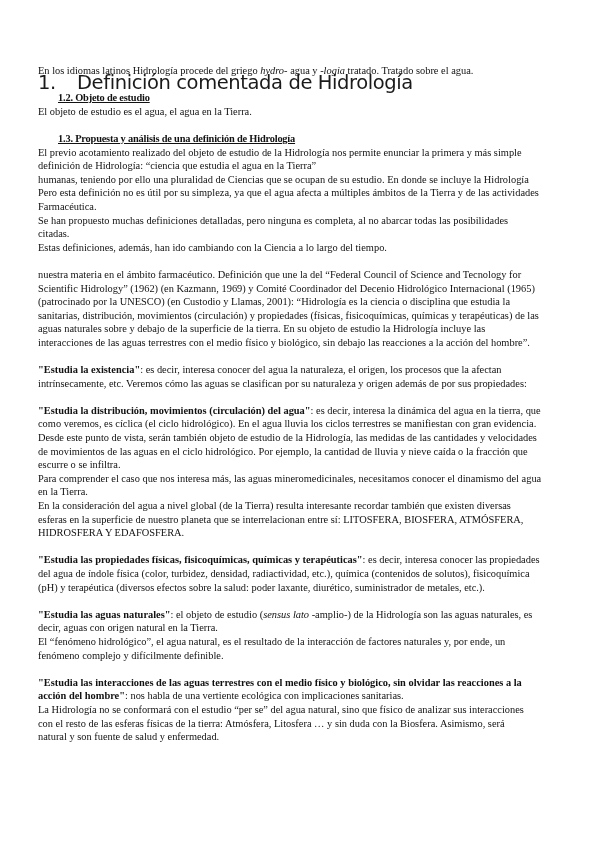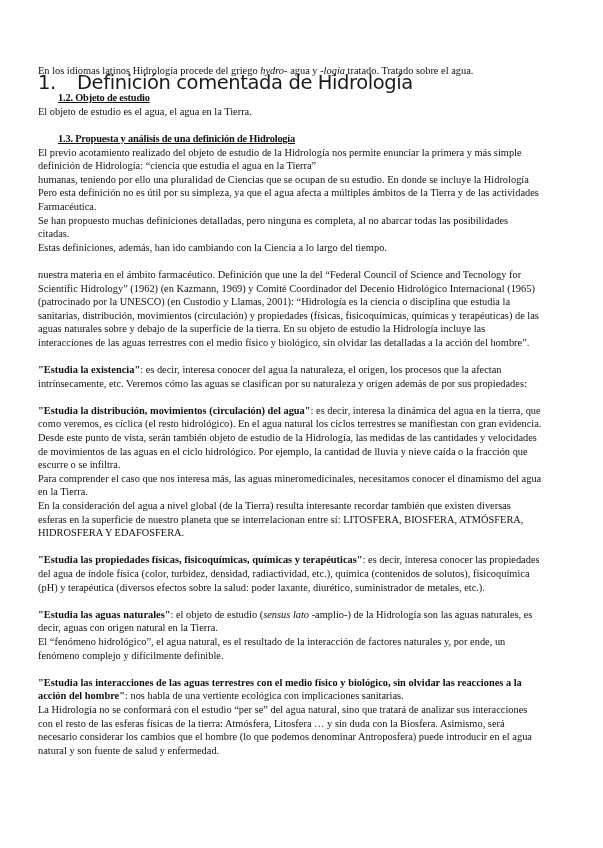--- a/index.html
+++ b/index.html
@@ -52,33 +52,33 @@
       <p class="nw">Estas definiciones, además, han ido cambiando con la Ciencia a lo largo del tiempo.</p>
     </div>
     <div class="gap"></div>
 
     <div>
       <p class="nw">nuestra materia en el ámbito farmacéutico. Definición que une la del “Federal Council of Science and Tecnology for</p>
       <p class="nw">Scientific Hidrology” (1962) (en Kazmann, 1969) y Comité Coordinador del Decenio Hidrológico Internacional (1965)</p>
       <p class="nw">(patrocinado por la UNESCO) (en Custodio y Llamas, 2001): “Hidrología es la ciencia o disciplina que estudia la</p>
       <p class="nw">sanitarias, distribución, movimientos (circulación) y propiedades (físicas, fisicoquímicas, químicas y terapéuticas) de las</p>
       <p class="nw">aguas naturales sobre y debajo de la superficie de la tierra. En su objeto de estudio la Hidrología incluye las</p>
-      <p class="nw">interacciones de las aguas terrestres con el medio físico y biológico, sin olvidar las detalladas a la acción del hombre”.</p>
+      <p class="nw">interacciones de las aguas terrestres con el medio físico y biológico, sin debajo las reacciones a la acción del hombre”.</p>
     </div>
     <div class="gap"></div>
 
     <div>
       <p class="nw"><span class="lead">"Estudia la existencia"</span><span>: es decir, interesa conocer del agua la naturaleza, el origen, los procesos que la afectan</span></p>
       <p class="nw">intrínsecamente, etc. Veremos cómo las aguas se clasifican por su naturaleza y origen además de por sus propiedades:</p>
     </div>
     <div class="gap"></div>
 
     <div>
       <p class="nw"><span class="lead">"Estudia la distribución, movimientos (circulación) del agua"</span><span>: es decir, interesa la dinámica del agua en la tierra, que</span></p>
-      <p class="nw">como veremos, es cíclica (el resto hidrológico). En el agua natural los ciclos terrestres se manifiestan con gran evidencia.</p>
+      <p class="nw">como veremos, es cíclica (el ciclo hidrológico). En el agua lluvia los ciclos terrestres se manifiestan con gran evidencia.</p>
       <p class="nw">Desde este punto de vista, serán también objeto de estudio de la Hidrología, las medidas de las cantidades y velocidades</p>
       <p class="nw">de movimientos de las aguas en el ciclo hidrológico. Por ejemplo, la cantidad de lluvia y nieve caída o la fracción que</p>
       <p class="nw">escurre o se infiltra.</p>
       <p class="nw">Para comprender el caso que nos interesa más, las aguas mineromedicinales, necesitamos conocer el dinamismo del agua</p>
       <p class="nw">en la Tierra.</p>
       <p class="nw">En la consideración del agua a nivel global (de la Tierra) resulta interesante recordar también que existen diversas</p>
       <p class="nw">esferas en la superficie de nuestro planeta que se interrelacionan entre sí: LITOSFERA, BIOSFERA, ATMÓSFERA,</p>
       <p class="nw">HIDROSFERA Y EDAFOSFERA.</p>
     </div>
     <div class="gap"></div>
@@ -94,20 +94,19 @@
       <p class="nw"><span class="lead">"Estudia las aguas naturales"</span><span>: el objeto de estudio (</span><em>sensus lato</em><span> -amplio-) de la Hidrología son las aguas naturales, es</span></p>
       <p class="nw">decir, aguas con origen natural en la Tierra.</p>
       <p class="nw">El “fenómeno hidrológico”, el agua natural, es el resultado de la interacción de factores naturales y, por ende, un</p>
       <p class="nw">fenómeno complejo y difícilmente definible.</p>
     </div>
     <div class="gap"></div>
 
     <div>
       <p class="nw lead">"Estudia las interacciones de las aguas terrestres con el medio físico y biológico, sin olvidar las reacciones a la</p>
       <p class="nw"><span class="lead">acción del hombre"</span><span>: nos habla de una vertiente ecológica con implicaciones sanitarias.</span></p>
-      <p class="nw">La Hidrología no se conformará con el estudio “per se” del agua natural, sino que tratará de analizar sus interacciones</p>
+      <p class="nw">La Hidrología no se conformará con el estudio “per se” del agua natural, sino que físico de analizar sus interacciones</p>
       <p class="nw">con el resto de las esferas físicas de la tierra: Atmósfera, Litosfera … y sin duda con la Biosfera. Asimismo, será</p>
-      <p class="nw">necesario considerar los cambios que el hombre (lo que podemos denominar Antroposfera) puede introducir en el agua</p>
       <p class="nw">natural y son fuente de salud y enfermedad.</p>
     </div>
 
   </div>
 </div>
 
 </body></html>

